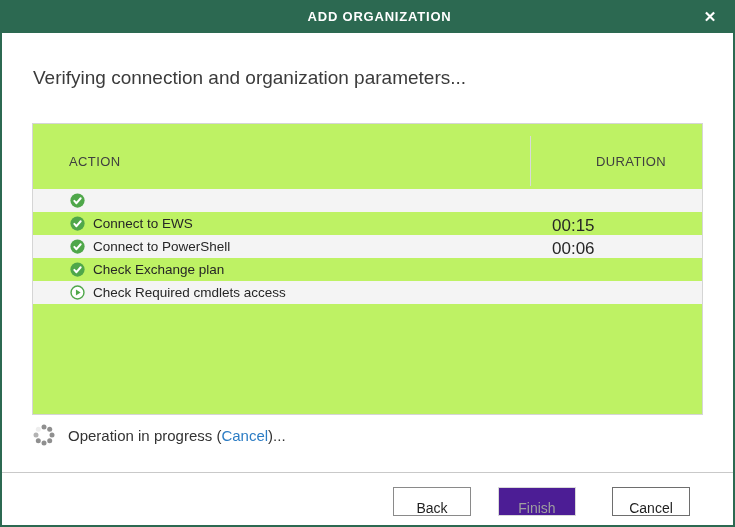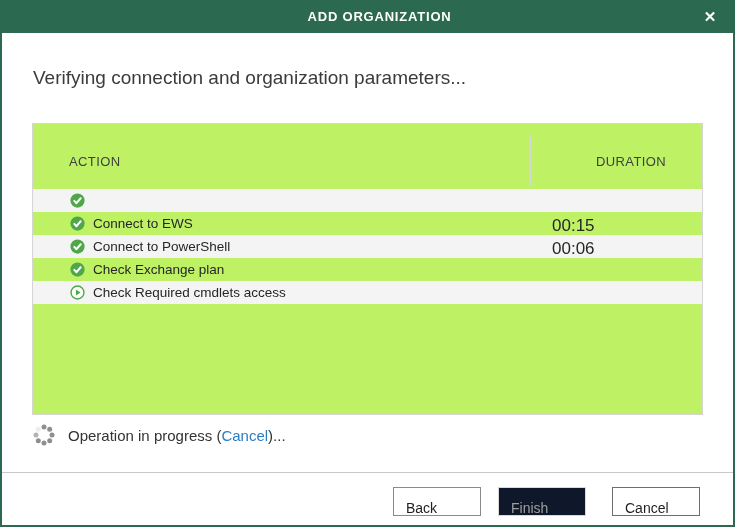--- a/index.html
+++ b/index.html
@@ -93,27 +93,27 @@
   }
   .status-text .link { color: #2b7cc4; cursor: pointer; }
 
   .footer-divider {
     position: absolute; left: 0; top: 472px;
     width: 735px; height: 1px; background: #c9c9c9;
   }
 
   .btn {
     position: absolute; top: 487px;
-    width: 88px; height: 29px;
+    width: 78px; height: 29px;
     font-family: "Liberation Sans", sans-serif;
-    font-size: 14px; text-align: left;
+    font-size: 14px; text-align: center;
     cursor: pointer; padding: 12px;
   }
   .btn-back   { left: 393px; background: #ffffff; border: 1px solid #8a8a8a; color: #1f1f1f; }
-  .btn-finish { left: 498px; background: #0f172a; border: 1px solid #d9d9d9; color: #9f9f9f; cursor: default; }
+  .btn-finish { left: 498px; background: #4c1d95; border: 1px solid #d9d9d9; color: #9f9f9f; cursor: default; }
   .btn-cancel { left: 612px; background: #ffffff; border: 1px solid #6e6e6e; color: #1f1f1f; }
 </style>
 </head>
 <body>
 
 <div class="dialog">
 
   <div class="titlebar">
     <span class="titlebar-text">ADD ORGANIZATION</span>
     <span class="close-btn">✕</span>

